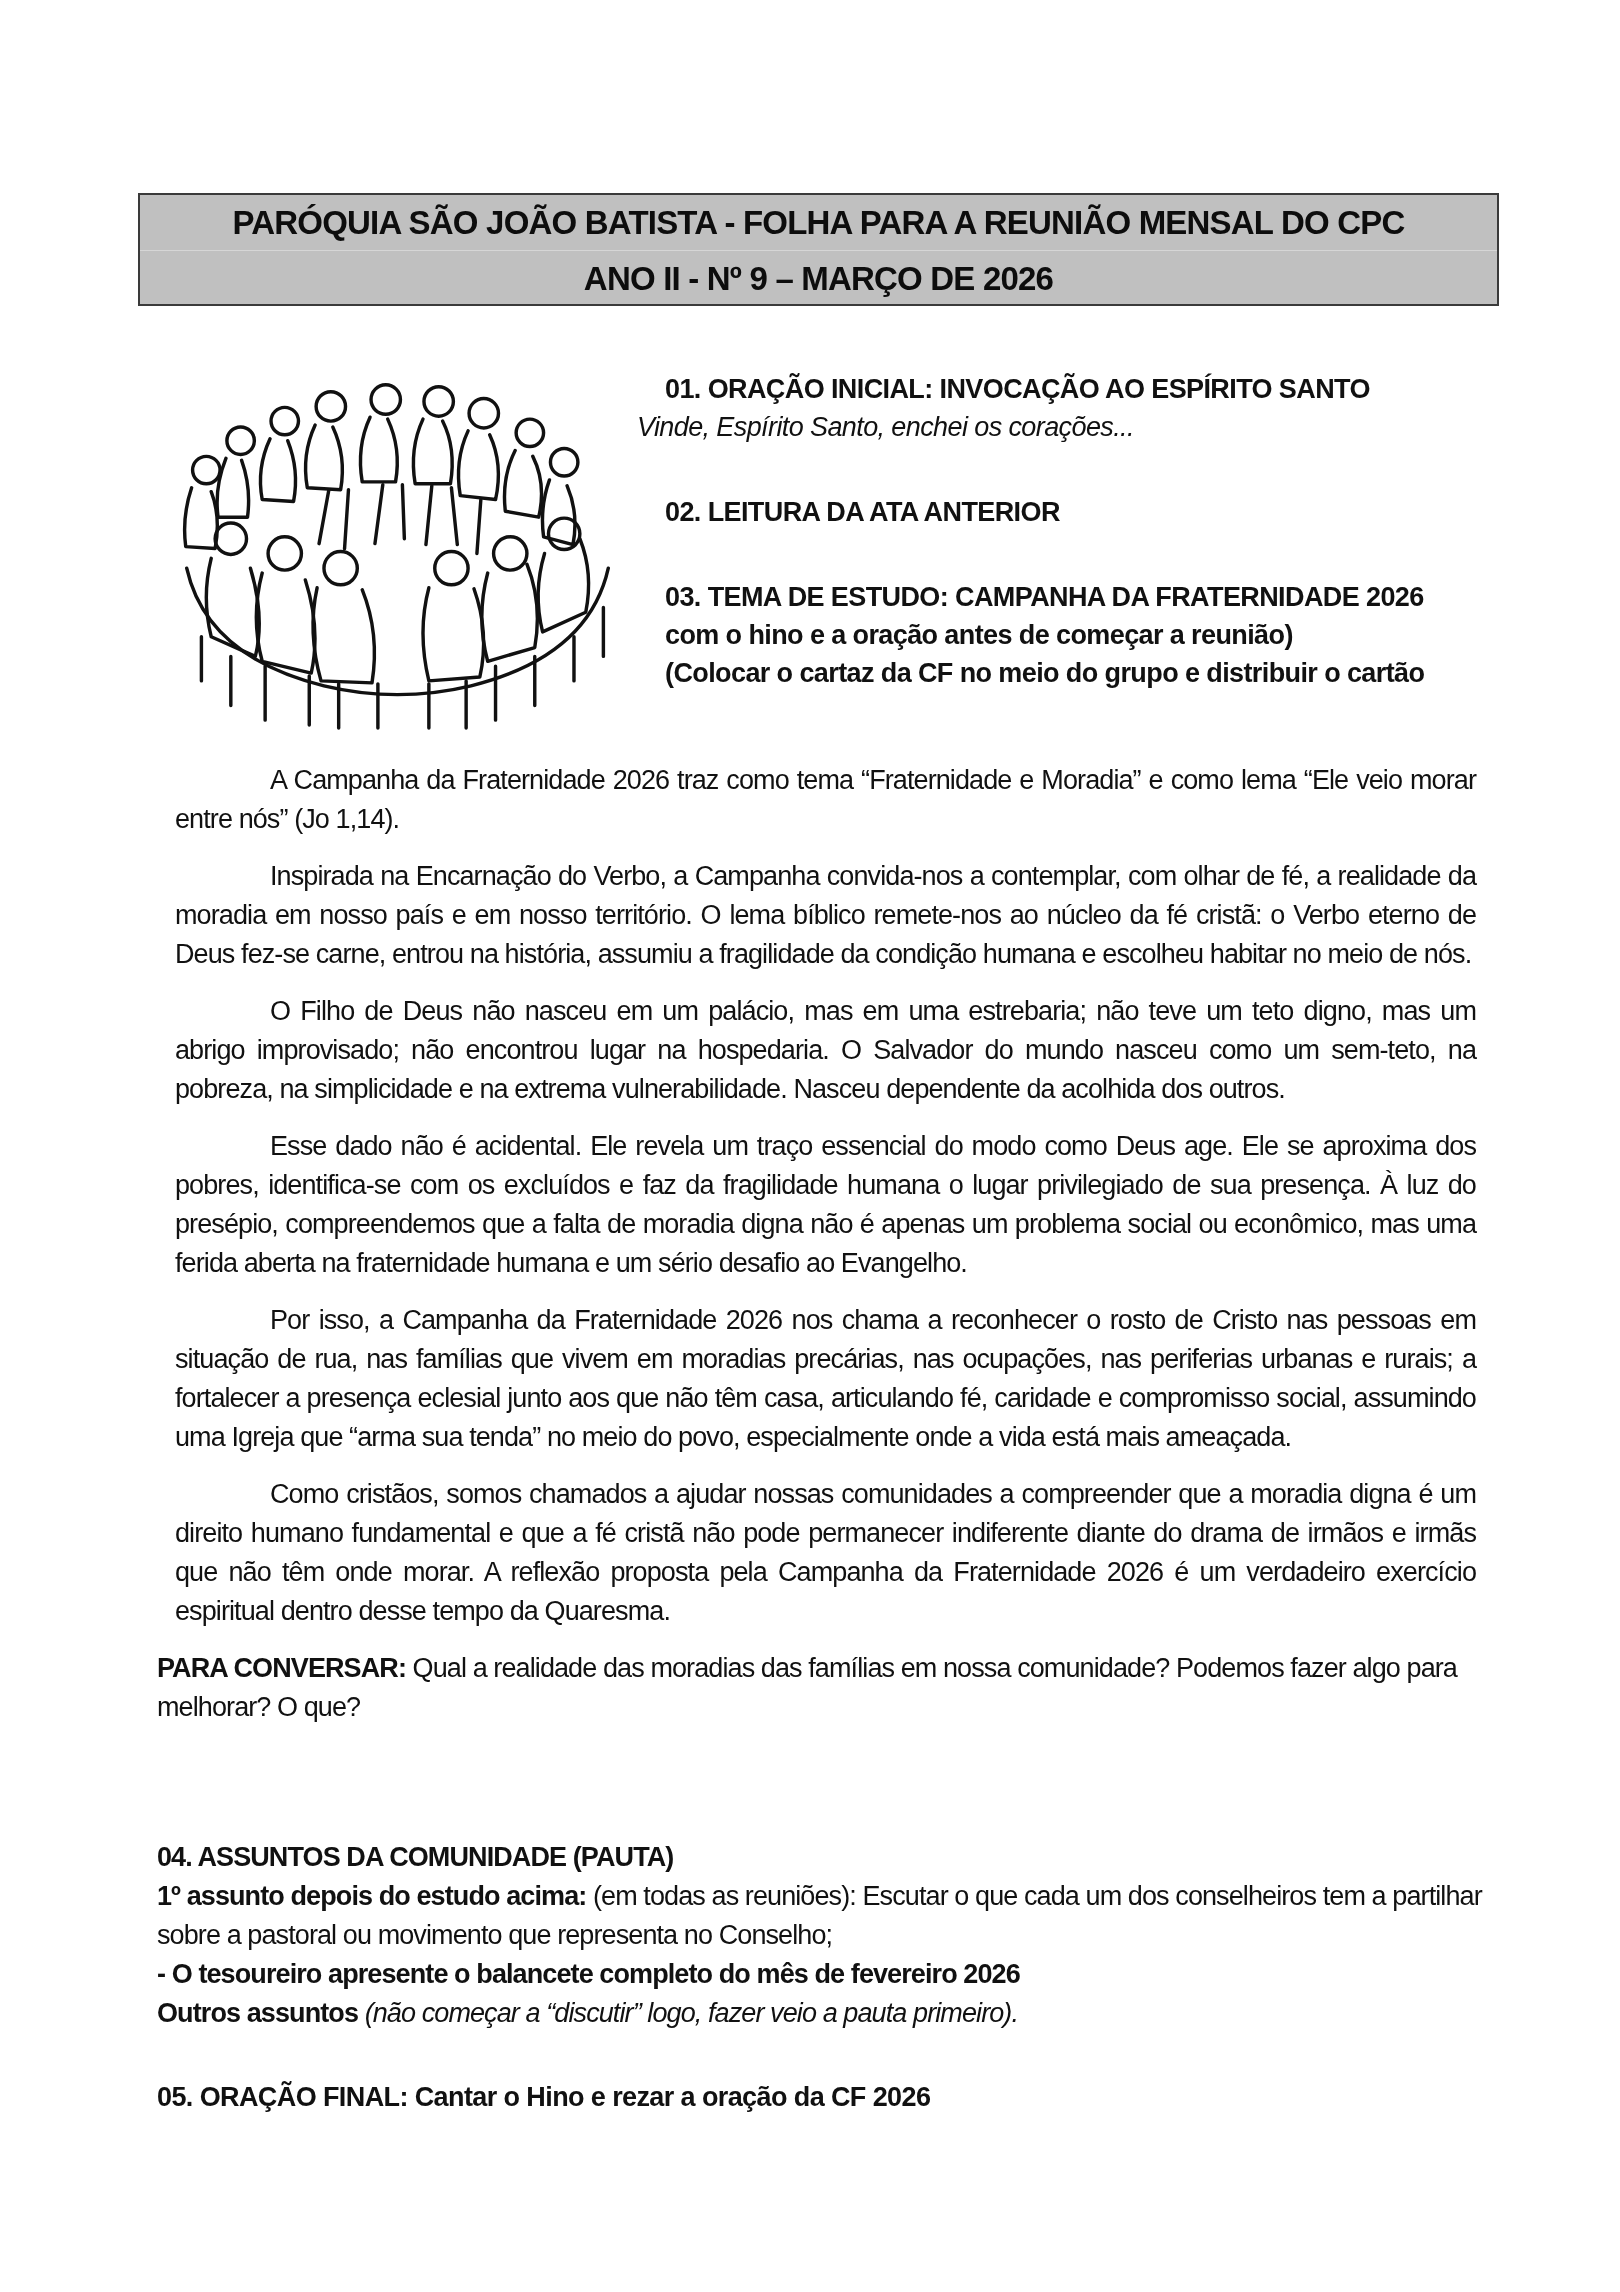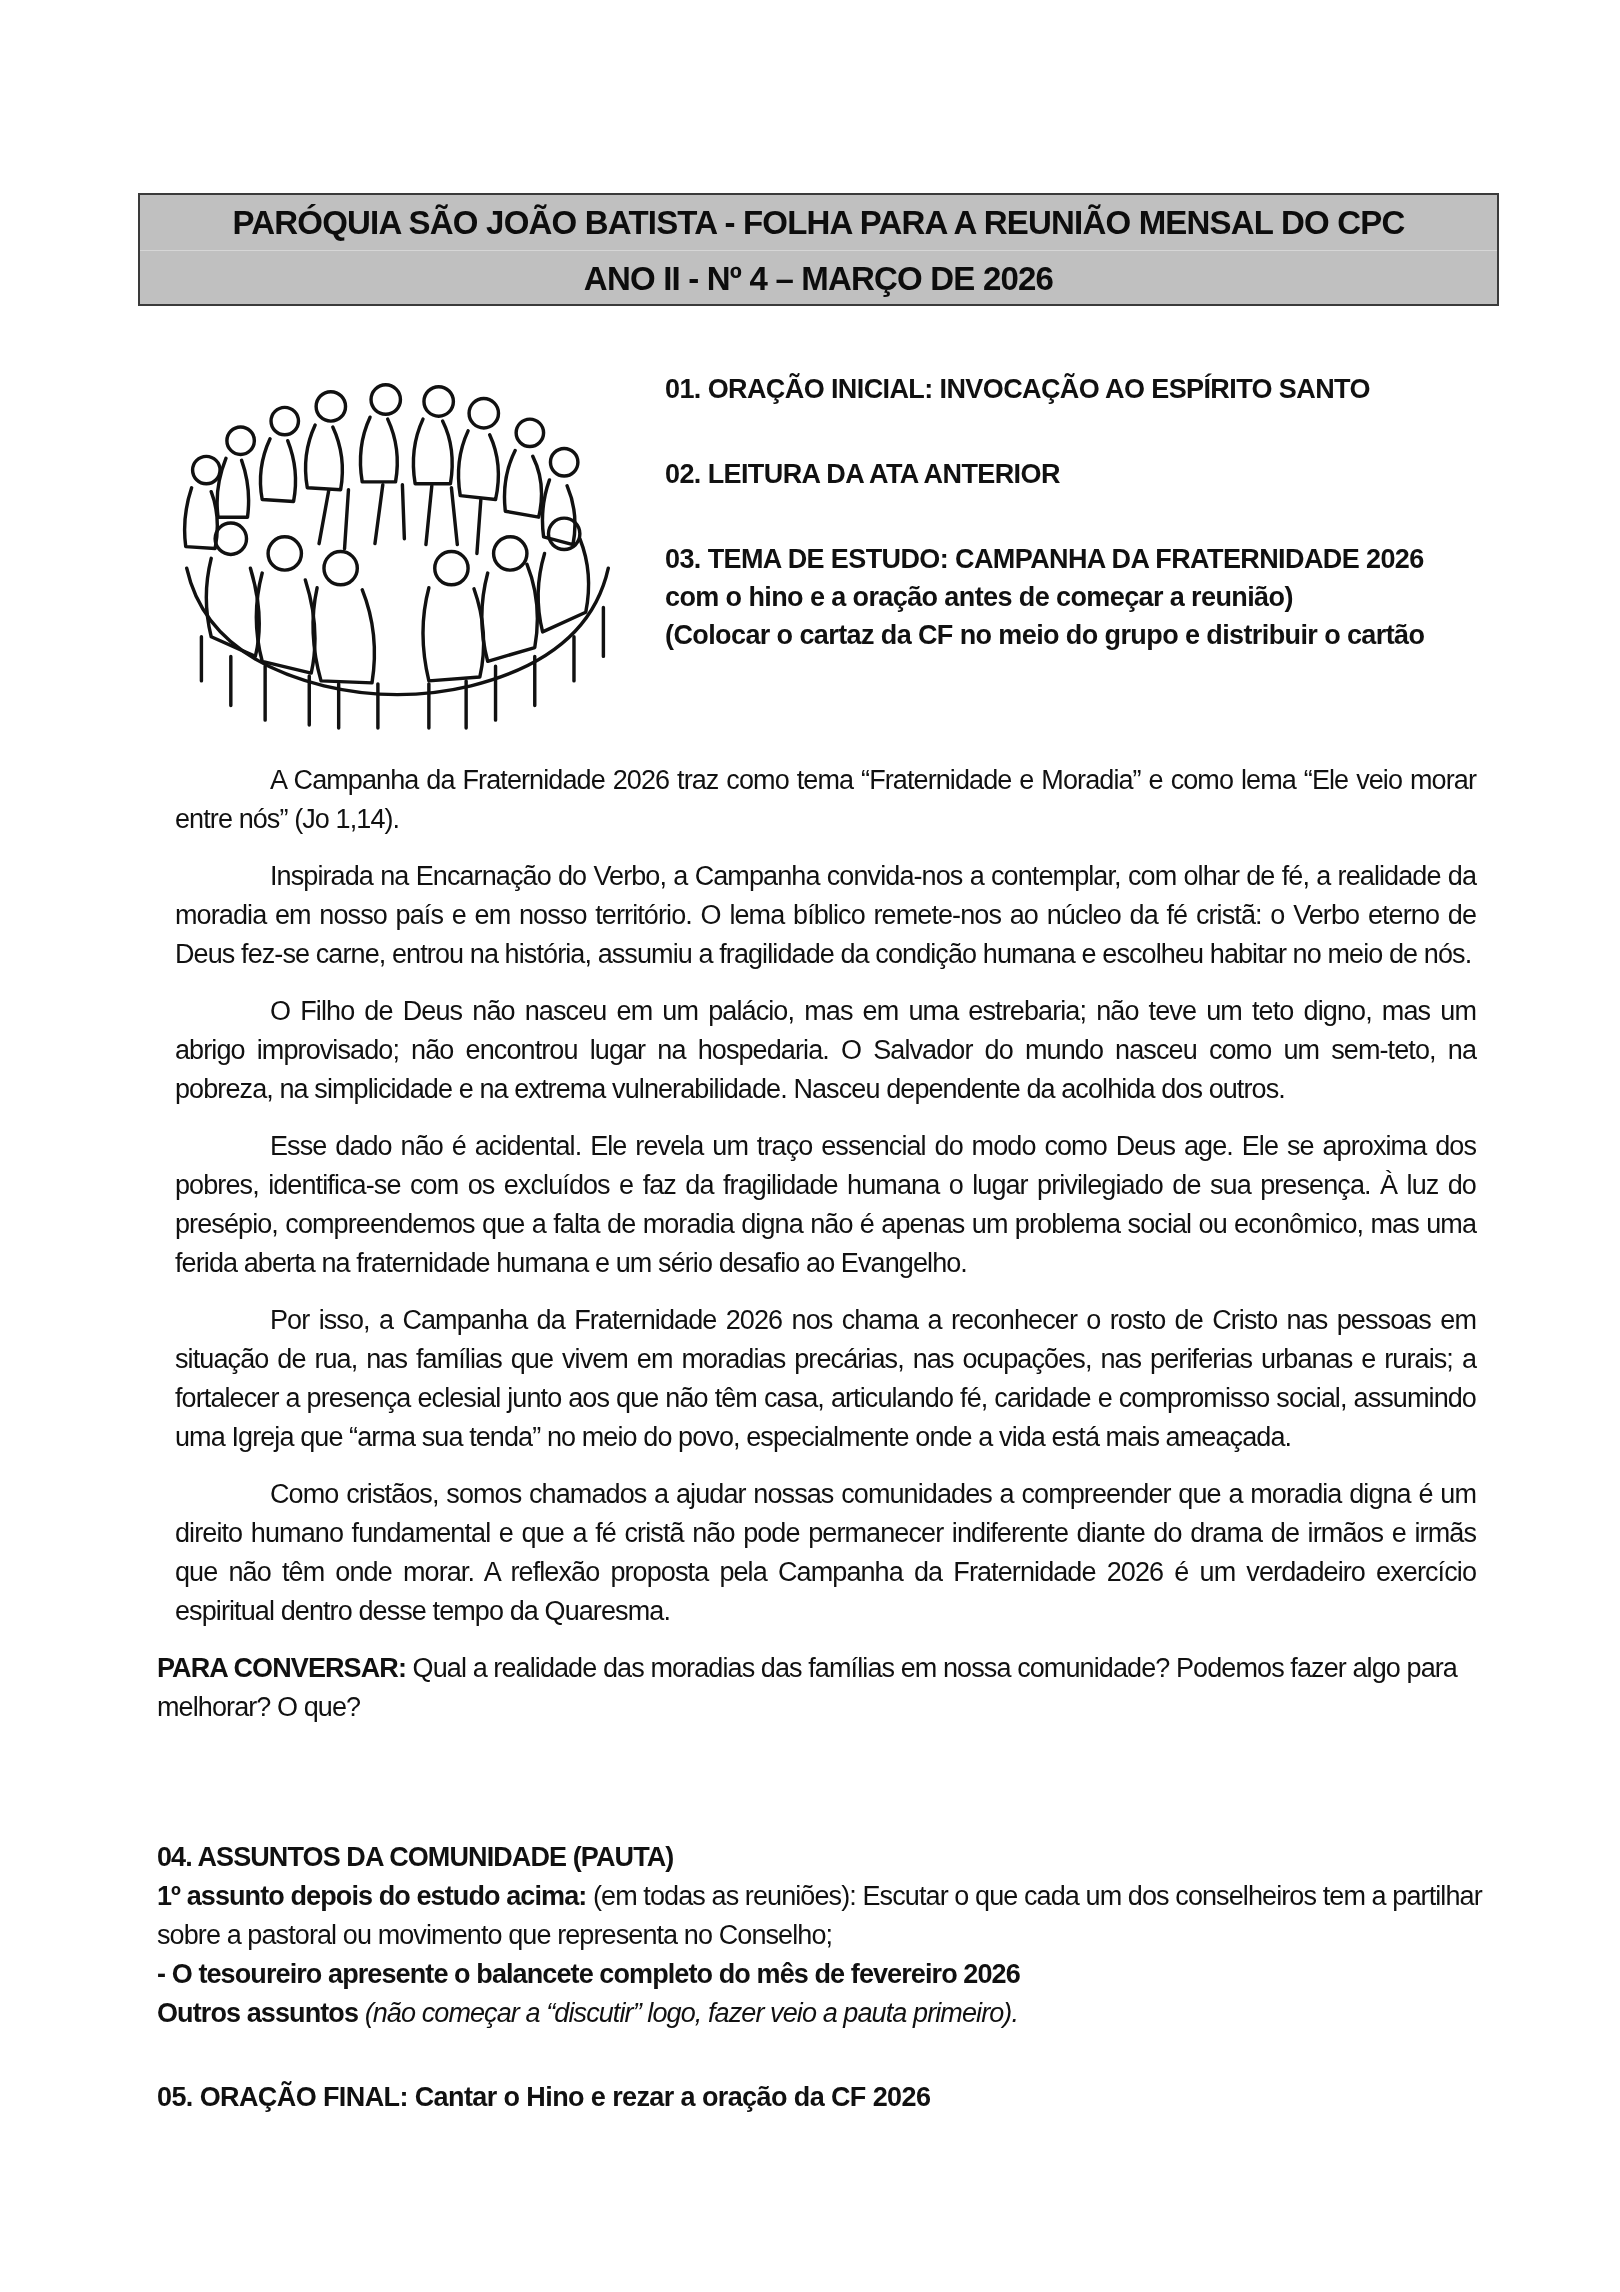--- a/index.html
+++ b/index.html
@@ -43,21 +43,21 @@
   .pauta .line { font-size: 27px; line-height: 39px; letter-spacing: -0.9px; }
   .final { position: absolute; left: 157px; top: 2078px; font-size: 27px; font-weight: bold; letter-spacing: -0.6px; line-height: 38px; }
 </style>
 </head>
 <body>
 
 <div class="page">
 
   <div class="header-box">
     <div class="header-row r1">PARÓQUIA SÃO JOÃO BATISTA - FOLHA PARA A REUNIÃO MENSAL DO CPC</div>
-    <div class="header-row r2">ANO II - Nº 4 – MARÇO DE 2026</div>
+    <div class="header-row r2">ANO II - Nº 9 – MARÇO DE 2026</div>
   </div>
 
   <div class="illustration">
     <svg width="451" height="358" viewBox="0 0 460 365" fill="none" stroke="#111" stroke-width="3.5" stroke-linecap="round" stroke-linejoin="round">
 
       <circle cx="70" cy="70" r="14"></circle>
       <circle cx="115" cy="50" r="14"></circle>
       <circle cx="162" cy="35" r="15"></circle>
       <circle cx="218" cy="28" r="15"></circle>
       <circle cx="272" cy="30" r="15"></circle>
@@ -93,20 +93,21 @@
       <path d="M380 185 q-12 40 -2 80 l44 -20 q8 -40 -6 -75"></path>
 
       <path d="M30 270 l0 45 M60 290 l0 50 M95 300 l0 55 M140 310 l0 50 M170 318 l0 45 M210 318 l0 45 M262 318 l0 45 M300 315 l0 48 M330 300 l0 55 M370 290 l0 50 M410 270 l0 45 M440 240 l0 50"></path>
 
       <path d="M15 200 q20 90 140 120 q75 18 150 0 q120 -30 140 -120"></path>
     </svg>
   </div>
 
   <div class="top-sections">
     <div class="sec-title">01. ORAÇÃO INICIAL: INVOCAÇÃO AO ESPÍRITO SANTO</div>
+    <div class="sec-italic">Vinde, Espírito Santo, enchei os corações...</div>
     <div class="sec-gap"></div>
     <div class="sec-title">02. LEITURA DA ATA ANTERIOR</div>
     <div class="sec-gap"></div>
     <div class="sec-title">03. TEMA DE ESTUDO: CAMPANHA DA FRATERNIDADE 2026</div>
     <div class="sec-title">com o hino e a oração antes de começar a reunião)</div>
     <div class="sec-title">(Colocar o cartaz da CF no meio do grupo e distribuir o cartão</div>
   </div>
 
   <div class="body-text">
     <p class="para">A Campanha da Fraternidade 2026 traz como tema “Fraternidade e Moradia” e como lema “Ele veio morar entre nós” (Jo 1,14).</p>

